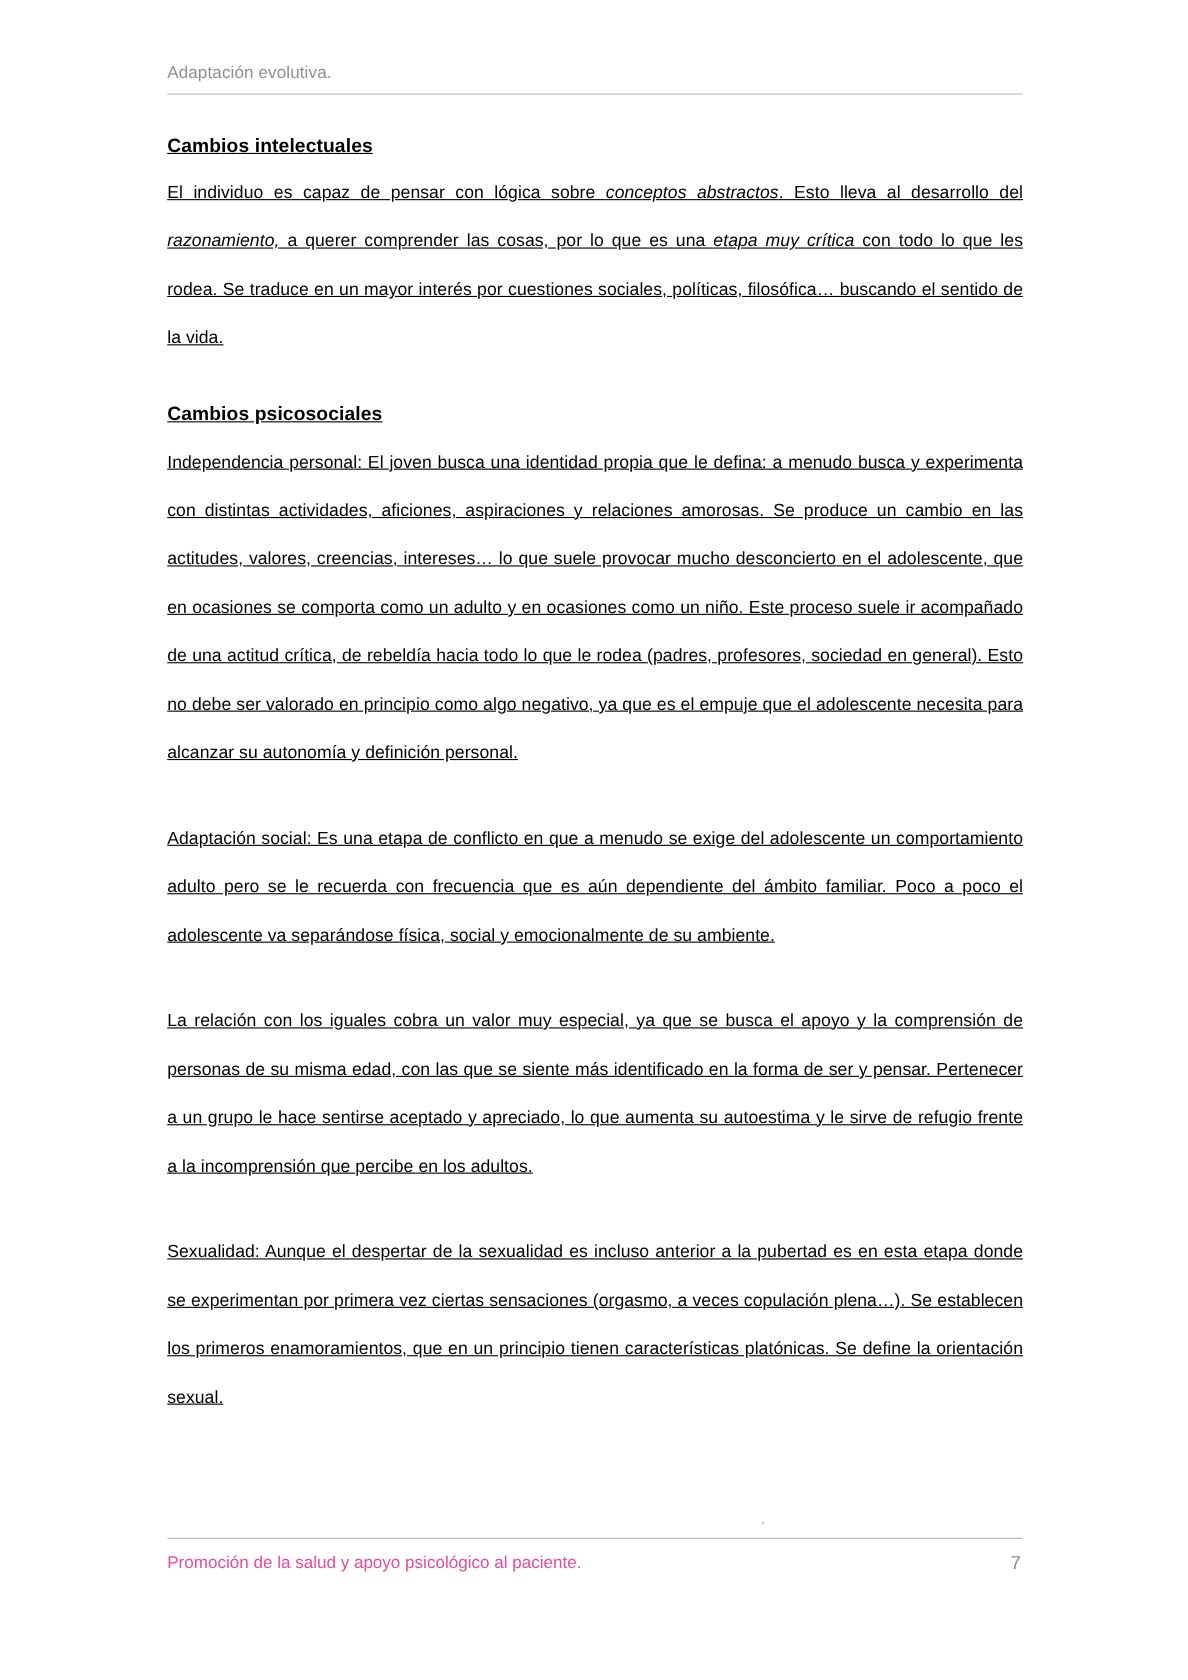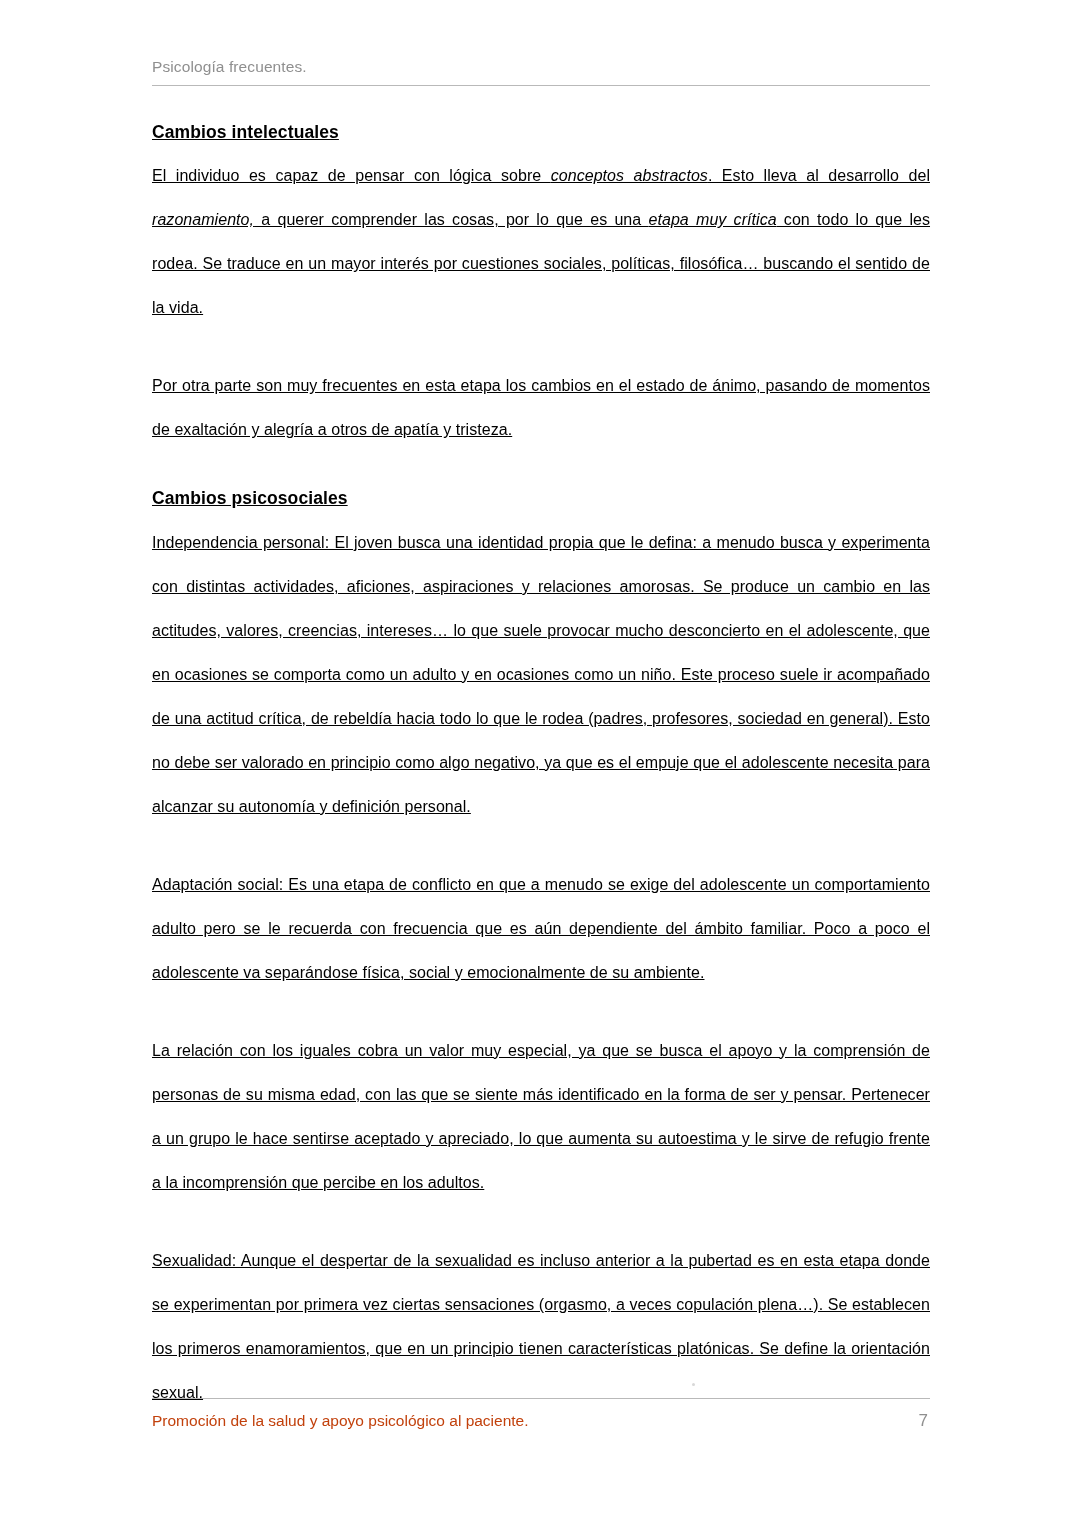--- a/index.html
+++ b/index.html
@@ -91,21 +91,21 @@
     height: 0;
     margin-bottom: 10px;
   }
   .footer-row {
     display: flex;
     align-items: flex-start;
     justify-content: space-between;
   }
   .footer-left {
     font-size: 15.5px;
-    color: #c2410c;
+    color: #ec4899;
     line-height: 24px;
   }
   .footer-page {
     font-size: 17px;
     color: #8f8f8f;
     line-height: 24px;
     padding-right: 2px;
   }
   .tiny-mark {
     position: absolute;
@@ -116,30 +116,29 @@
     background: #d8d8d8;
     border-radius: 50%;
   }
 </style>
 </head>
 <body>
 
 <div class="page">
 
   <div class="doc-header">
-    <div class="header-text">Psicología frecuentes.</div>
+    <div class="header-text">Adaptación evolutiva.</div>
     <div class="rule"></div>
   </div>
 
   <div class="body-area">
     <div id="sections-root">
         <div class="block">
           <h2 class="section-title">Cambios intelectuales</h2>
           <p class="para"><span>El individuo es capaz de pensar con lógica sobre </span><em>conceptos abstractos</em><span>. Esto lleva al desarrollo del </span><em>razonamiento,</em><span> a querer comprender las cosas, por lo que es una </span><em>etapa muy crítica</em><span> con todo lo que les rodea. Se traduce en un mayor interés por cuestiones sociales, políticas, filosófica… buscando el sentido de la vida.</span></p>
-          <p class="para gap"><span>Por otra parte son muy frecuentes en esta etapa los cambios en el estado de ánimo, pasando de momentos de exaltación y alegría a otros de apatía y tristeza.</span></p>
         </div>
         <div class="block section-block">
           <h2 class="section-title">Cambios psicosociales</h2>
           <p class="para"><span>Independencia personal: El joven busca una identidad propia que le defina: a menudo busca y experimenta con distintas actividades, aficiones, aspiraciones y relaciones amorosas. Se produce un cambio en las actitudes, valores, creencias, intereses… lo que suele provocar mucho desconcierto en el adolescente, que en ocasiones se comporta como un adulto y en ocasiones como un niño. Este proceso suele ir acompañado de una actitud crítica, de rebeldía hacia todo lo que le rodea (padres, profesores, sociedad en general). Esto no debe ser valorado en principio como algo negativo, ya que es el empuje que el adolescente necesita para alcanzar su autonomía y definición personal.</span></p>
           <p class="para gap"><span>Adaptación social: Es una etapa de conflicto en que a menudo se exige del adolescente un comportamiento adulto pero se le recuerda con frecuencia que es aún dependiente del ámbito familiar. Poco a poco el adolescente va separándose física, social y emocionalmente de su ambiente.</span></p>
           <p class="para gap"><span>La relación con los iguales cobra un valor muy especial, ya que se busca el apoyo y la comprensión de personas de su misma edad, con las que se siente más identificado en la forma de ser y pensar. Pertenecer a un grupo le hace sentirse aceptado y apreciado, lo que aumenta su autoestima y le sirve de refugio frente a la incomprensión que percibe en los adultos.</span></p>
           <p class="para gap"><span>Sexualidad: Aunque el despertar de la sexualidad es incluso anterior a la pubertad es en esta etapa donde se experimentan por primera vez ciertas sensaciones (orgasmo, a veces copulación plena…). Se establecen los primeros enamoramientos, que en un principio tienen características platónicas. Se define la orientación sexual.</span></p>
         </div>
       </div>
   </div>

